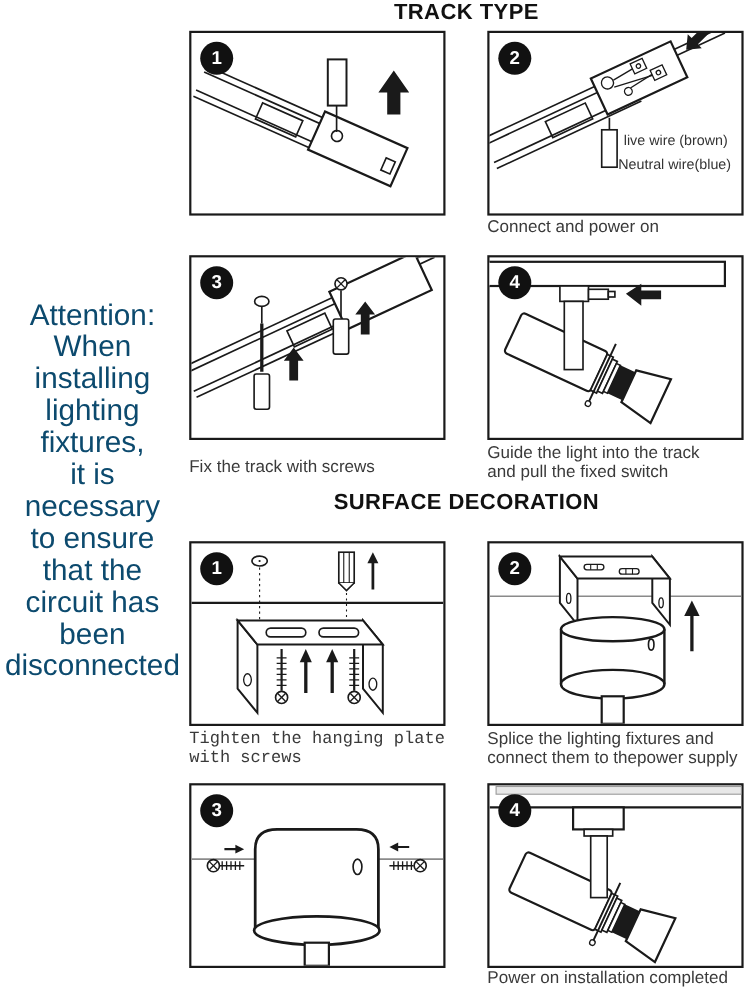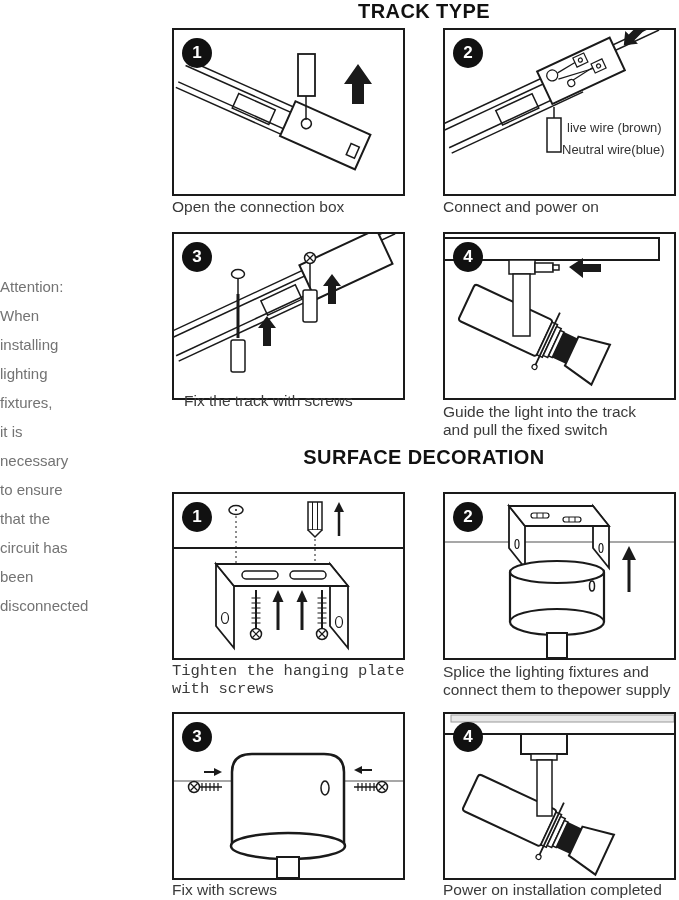--- a/index.html
+++ b/index.html
@@ -1,21 +1,21 @@
 <!DOCTYPE html>
 <html><head>
 <meta charset="utf-8">
 <style>
   html,body{margin:0;padding:0;background:#fff;}
   .page{position:relative;width:679px;height:900px;background:#fff;overflow:hidden;
         font-family:"Liberation Sans",sans-serif;color:#1a1a1a;}
   .section-title{position:absolute;left:172px;width:504px;text-align:center;
         font-size:20px;font-weight:700;letter-spacing:.4px;color:#111;}
-  .attention{position:absolute;left:0;top:272px;width:168px;
-        font-size:15px;line-height:29px;color:#737373;white-space:pre-line;}
+  .attention{position:absolute;left:0;top:272px;width:168px;text-align:center;
+        font-size:27px;line-height:29px;color:#0c4a6e;white-space:pre-line;}
   .panel{position:absolute;width:233px;height:168px;border:2px solid #1a1a1a;
         background:#fff;box-sizing:border-box;}
   .panel svg{display:block;position:absolute;left:0;top:0;}
   .badge{position:absolute;left:8px;top:8px;width:30px;height:30px;border-radius:50%;
         background:#111;color:#fff;font-size:17px;font-weight:700;
         display:flex;align-items:center;justify-content:center;z-index:3;}
   .caption{position:absolute;font-size:15.5px;line-height:17.5px;color:#3a3a3a;
         white-space:pre-line;width:250px;}
   text{font-family:"Liberation Sans",sans-serif;}
 </style>
@@ -70,21 +70,20 @@
       <line x1="109" y1="77" x2="109" y2="88" stroke="#1a1a1a" stroke-width="1.5"></line>
       <rect x="102" y="88" width="14" height="34" fill="#fff" stroke="#1a1a1a" stroke-width="1.5"></rect>
       <g transform="translate(188,6) rotate(225)">
         <polygon points="0,-13 9,-2 4,-2 4,12 -4,12 -4,-2 -9,-2" fill="#1a1a1a"></polygon>
       </g>
       <text x="122" y="102" font-size="13" fill="#333">live wire (brown)</text>
       <text x="117" y="124" font-size="13" fill="#333">Neutral wire(blue)</text>
     </svg>
   </div>
 
-  <div class="caption" style="left:172px;top:198px;">Open the connection box</div>
   <div class="caption" style="left:443px;top:198px;">Connect and power on</div>
 
   <div class="panel" style="left:172px;top:232px;">
     <div class="badge">3</div>
     <svg width="229" height="164" viewBox="0 0 229 164">
       <g transform="translate(-8,100) rotate(-25)" fill="none" stroke="#1a1a1a" stroke-width="1.5">
         <line x1="0" y1="0" x2="250" y2="0"></line>
           <line x1="0" y1="6" x2="250" y2="6"></line>
         <line x1="0" y1="24" x2="165" y2="24"></line>
           <line x1="0" y1="30" x2="160" y2="30"></line>
@@ -126,21 +125,21 @@
         <rect x="97" y="6" width="4" height="28" fill="#fff" stroke="#1a1a1a" stroke-width="1.5"></rect>
         <rect x="101" y="6" width="15" height="28" fill="#1a1a1a"></rect>
         <polygon points="116,4 148,-2 148,42 116,36" fill="#fff" stroke="#1a1a1a" stroke-width="2"></polygon>
         <line x1="89" y1="-10" x2="89" y2="50" stroke="#1a1a1a" stroke-width="1.8"></line>
         <circle cx="89" cy="50" r="2.5" fill="#fff" stroke="#1a1a1a" stroke-width="1.2"></circle>
       </g>
       <rect x="68" y="40" width="17" height="62" fill="#fff" stroke="#1a1a1a" stroke-width="1.5"></rect>
     </svg>
   </div>
 
-  <div class="caption" style="left:172px;top:392px;margin-left:12px;">Fix the track with screws</div>
+  <div class="caption" style="left:172px;top:416px;">Fix the track with screws</div>
   <div class="caption" style="left:443px;top:403px;">Guide the light into the track
 and pull the fixed switch</div>
 
   <div class="attention">Attention:
 When
 installing
 lighting
 fixtures,
 it is
 necessary
@@ -285,16 +284,15 @@
         <rect x="97" y="6" width="4" height="28" fill="#fff" stroke="#1a1a1a" stroke-width="1.5"></rect>
         <rect x="101" y="6" width="15" height="28" fill="#1a1a1a"></rect>
         <polygon points="116,4 148,-2 148,42 116,36" fill="#fff" stroke="#1a1a1a" stroke-width="2"></polygon>
         <line x1="89" y1="-10" x2="89" y2="50" stroke="#1a1a1a" stroke-width="1.8"></line>
         <circle cx="89" cy="50" r="2.5" fill="#fff" stroke="#1a1a1a" stroke-width="1.2"></circle>
       </g>
       <rect x="92" y="46" width="15" height="56" fill="#fff" stroke="#1a1a1a" stroke-width="1.5"></rect>
     </svg>
   </div>
 
-  <div class="caption" style="left:172px;top:881px;">Fix with screws</div>
   <div class="caption" style="left:443px;top:881px;">Power on installation completed</div>
 
 </div>
 
 </body></html>

